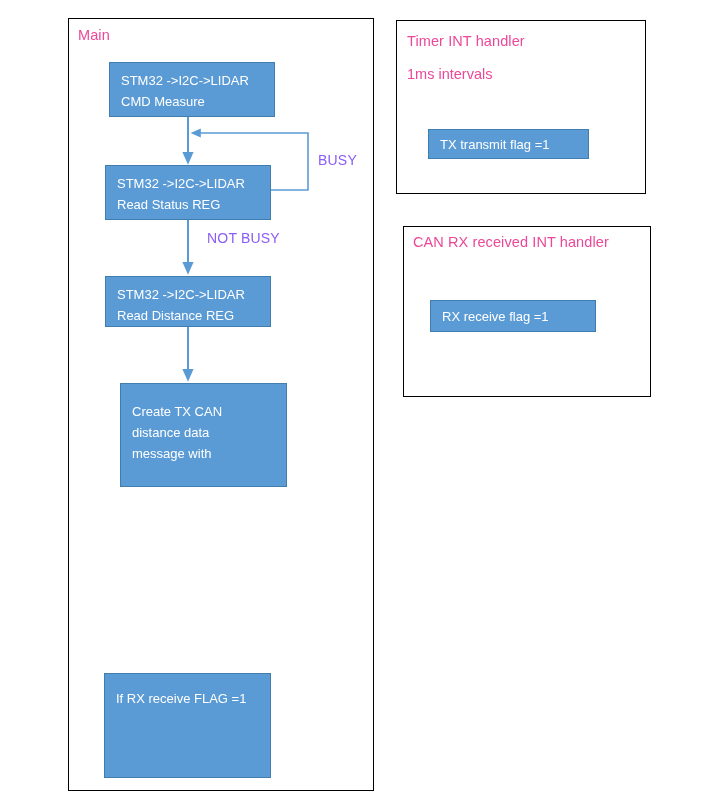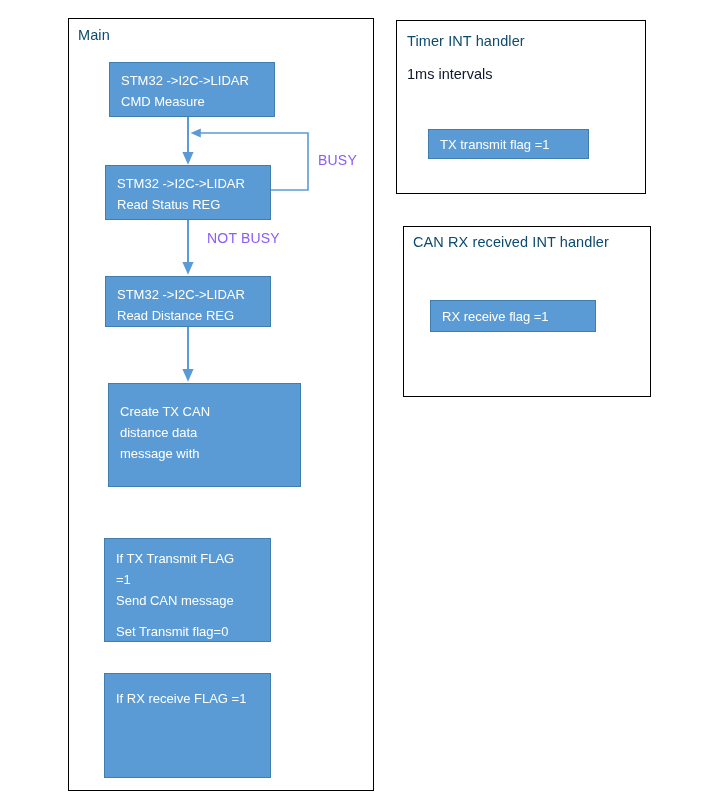--- a/index.html
+++ b/index.html
@@ -19,28 +19,28 @@
   }
   .container-box {
     position: absolute;
     border: 1.5px solid #000000;
     background: #ffffff;
     box-sizing: border-box;
   }
   .container-title {
     position: absolute;
     font-size: 14.5px;
-    color: #0c4a6e;
+    color: #ec4899;
     white-space: nowrap;
     letter-spacing: 0.1px;
   }
   .container-sub {
     position: absolute;
     font-size: 14.5px;
-    color: #0f172a;
+    color: #ec4899;
     white-space: nowrap;
   }
   .proc-box {
     position: absolute;
     background: #5b9bd5;
     border: 1px solid #417dad;
     box-sizing: border-box;
     color: #ffffff;
     font-size: 13px;
     line-height: 21px;
@@ -92,33 +92,26 @@
   <div class="proc-box" style="left:105px; top:165px; width:166px; height:55px;">
     <span class="ln">STM32 -&gt;I2C-&gt;LIDAR</span>
     <span class="ln">Read Status REG</span>
   </div>
 
   <div class="proc-box" style="left:105px; top:276px; width:166px; height:51px;">
     <span class="ln">STM32 -&gt;I2C-&gt;LIDAR</span>
     <span class="ln">Read Distance REG</span>
   </div>
 
-  <div class="proc-box" style="left:108px; top:383px; width:193px; height:104px; padding-top:17px;">
+  <div class="proc-box" style="left:120px; top:383px; width:167px; height:104px; padding-top:17px;">
     <span class="ln">Create TX CAN</span>
     <span class="ln">distance data</span>
     <span class="ln">message with</span>
   </div>
 
-  <div class="proc-box" style="left:104px; top:538px; width:167px; height:104px; padding-top:9px;">
-    <span class="ln">If TX Transmit FLAG</span>
-    <span class="ln">=1</span>
-    <span class="ln">Send CAN message</span>
-    <span class="ln blank"></span>
-    <span class="ln">Set Transmit flag=0</span>
-  </div>
 
   <div class="proc-box" style="left:104px; top:673px; width:167px; height:105px; padding-top:14px;">
     <span class="ln">If RX receive FLAG =1</span>
     <span class="ln blank"></span>
     <span class="ln blank"></span>
   </div>
 
   <div class="edge-label" style="left:318px; top:152px;">BUSY</div>
   <div class="edge-label" style="left:207px; top:230px;">NOT BUSY</div>
 

